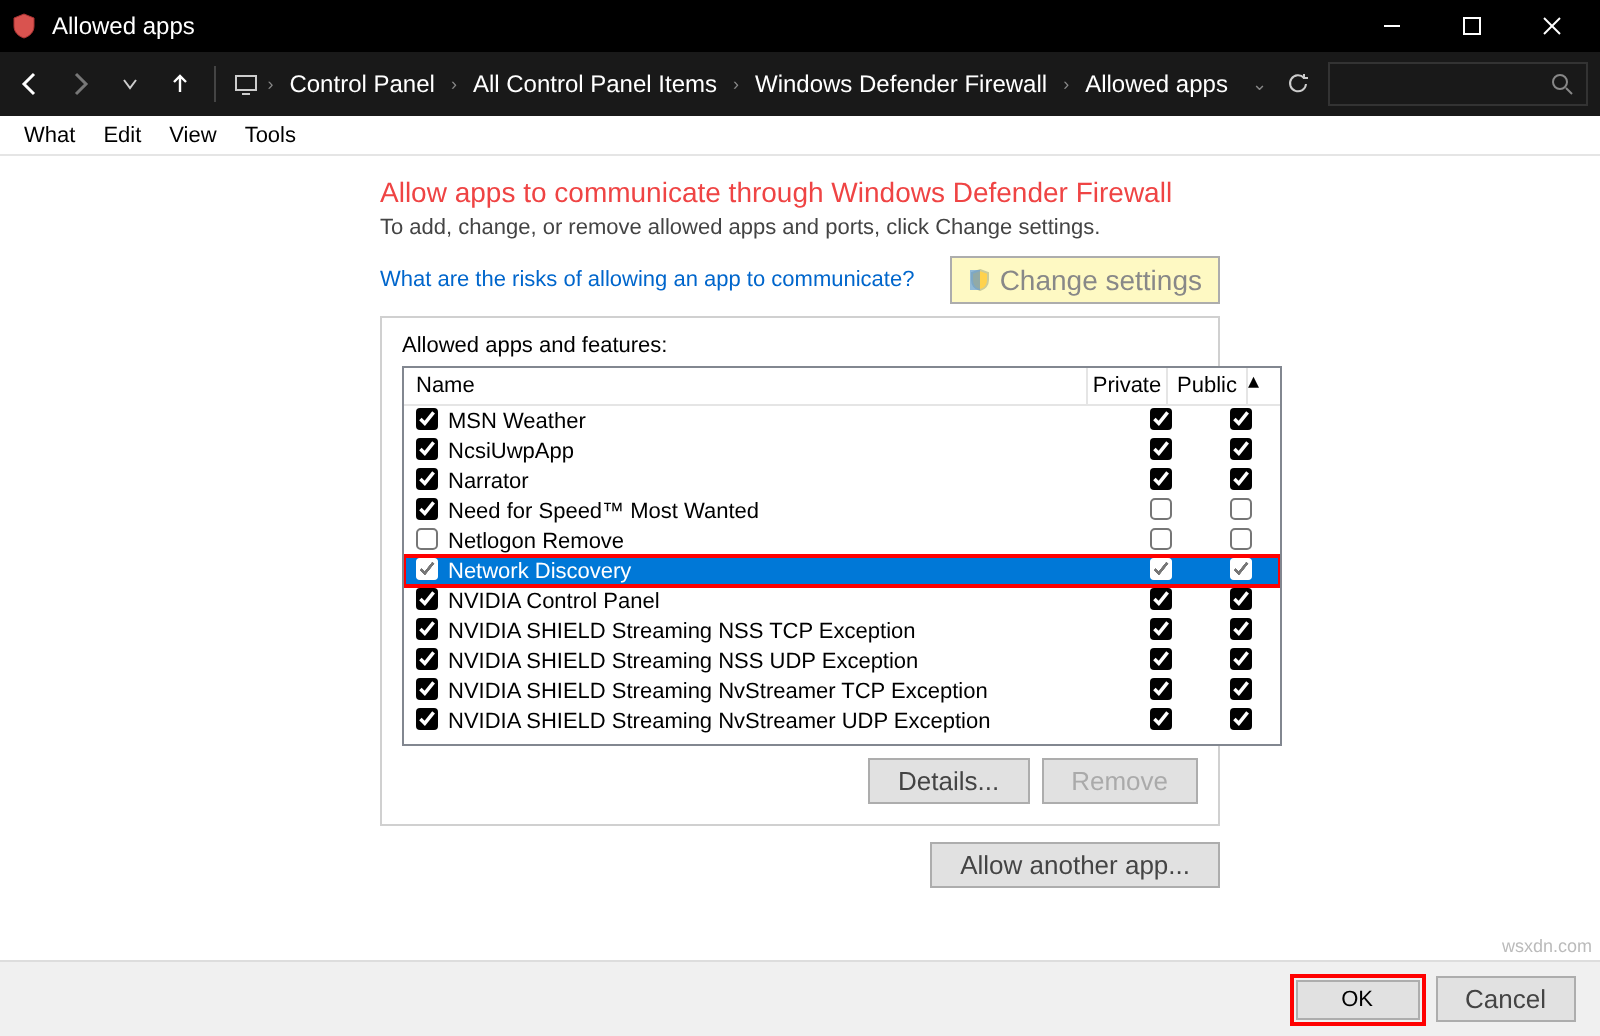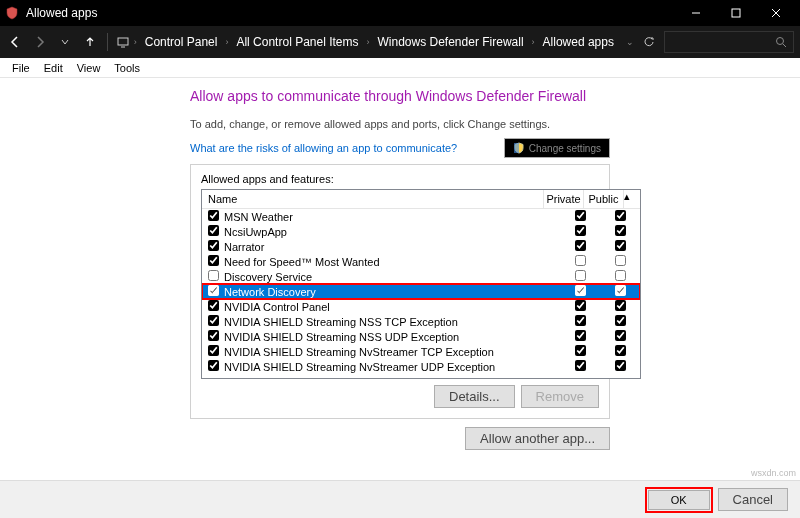--- a/index.html
+++ b/index.html
@@ -13,25 +13,25 @@
   .navbtn { width: 22px; height: 22px; display: flex; align-items: center; justify-content: center; color: #ccc; }
   .sep { width:1px; height:18px; background:#444; margin:0 2px; }
   .breadcrumb { display: flex; align-items: center; gap: 4px; font-size: 12px; flex:1; }
   .bc-item { color: #fff; padding: 2px 4px; white-space: nowrap; }
   .bc-sep { color: #888; font-size:9px; }
   .refresh { width: 22px; height:22px; display:flex;align-items:center;justify-content:center;color:#ccc; }
   .searchbox { width: 150px; height: 22px; background: #191919; border:1px solid #333; display:flex;align-items:center;justify-content:flex-end;padding:0 6px;color:#888; }
   .menubar { background: #fff; border-bottom: 1px solid #e5e5e5; height: 20px; display: flex; align-items: center; padding: 0 6px; gap: 2px; font-size: 11px; color:#000;}
   .menubar span { padding: 2px 6px; }
   .content { padding: 10px 0 0 190px; width: 800px; }
-  h2 { color: #a21caf; font-weight: 400; font-size: 14px; margin-bottom: 14px; }
+  h2 { color: #ef4444; font-weight: 400; font-size: 14px; margin-bottom: 4px; }
   .sub { color: #444; font-size: 11px; margin-bottom: 8px; }
   .linkrow { display:flex; align-items:center; justify-content:space-between; width:420px; margin-bottom:6px;}
   .link { color: #0066cc; font-size: 11px; }
-  .chgbtn { border:1px solid #adadad; background:#000000; color:#888; padding:3px 8px; display:flex;align-items:center;gap:4px; font-size:10px;}
+  .chgbtn { border:1px solid #adadad; background:#fef9c3; color:#888; padding:3px 8px; display:flex;align-items:center;gap:4px; font-size:14px;}
   .panel { border:1px solid #d0d0d0; width:420px; padding:8px 10px 10px 10px; background:#fff;}
   .panel-title { font-size:11px; color:#000; margin-bottom:4px;}
   .listbox { border:1px solid #828790; width:440px; height:190px; overflow:hidden; position:relative; background:#fff;}
   .lb-header { display:flex; border-bottom:1px solid #e5e5e5; font-size:11px; }
   .lb-header .col-name { flex:1; padding:3px 6px; border-right:1px solid #e5e5e5;}
   .lb-header .col-p { width:40px; text-align:center; padding:3px 0;border-right:1px solid #e5e5e5;}
   .lb-header .col-scroll { width:16px; }
   .lb-body { height: calc(100% - 22px); overflow-y:scroll; }
   .lb-body::-webkit-scrollbar { width:16px; }
   .lb-body::-webkit-scrollbar-track { background:#f0f0f0; }
@@ -133,21 +133,21 @@
     <span>
         <svg width="12" height="12">
           <circle cx="5" cy="5" r="3.5" fill="none" stroke="#888"></circle>
           <line x1="8" y1="8" x2="11" y2="11" stroke="#888"></line>
         </svg>
       </span>
   </div>
 </div>
 
 <div class="menubar">
-  <span>File</span>
+  <span>What</span>
   <span>Edit</span>
   <span>View</span>
   <span>Tools</span>
 </div>
 
 <div class="content">
   <h2>Allow apps to communicate through Windows Defender Firewall</h2>
   <div class="sub">To add, change, or remove allowed apps and ports, click Change settings.</div>
   <div class="linkrow">
     <span class="link">What are the risks of allowing an app to communicate?</span>
@@ -190,21 +190,21 @@
             <span class="pb"><input type="checkbox" checked="" style=""></span>
           </div>
           <div class="lb-row">
             <span class="cb"><input type="checkbox" checked="" style=""></span>
             <span class="nm">Need for Speed™ Most Wanted</span>
             <span class="pv"><input type="checkbox" style=""></span>
             <span class="pb"><input type="checkbox" style=""></span>
           </div>
           <div class="lb-row">
             <span class="cb"><input type="checkbox" style=""></span>
-            <span class="nm">Discovery Service</span>
+            <span class="nm">Netlogon Remove</span>
             <span class="pv"><input type="checkbox" style=""></span>
             <span class="pb"><input type="checkbox" style=""></span>
           </div>
           <div class="lb-row selected hl">
             <span class="cb"><input type="checkbox" checked="" style=""></span>
             <span class="nm">Network Discovery</span>
             <span class="pv"><input type="checkbox" checked="" style=""></span>
             <span class="pb"><input type="checkbox" checked="" style=""></span>
           </div>
           <div class="lb-row">

